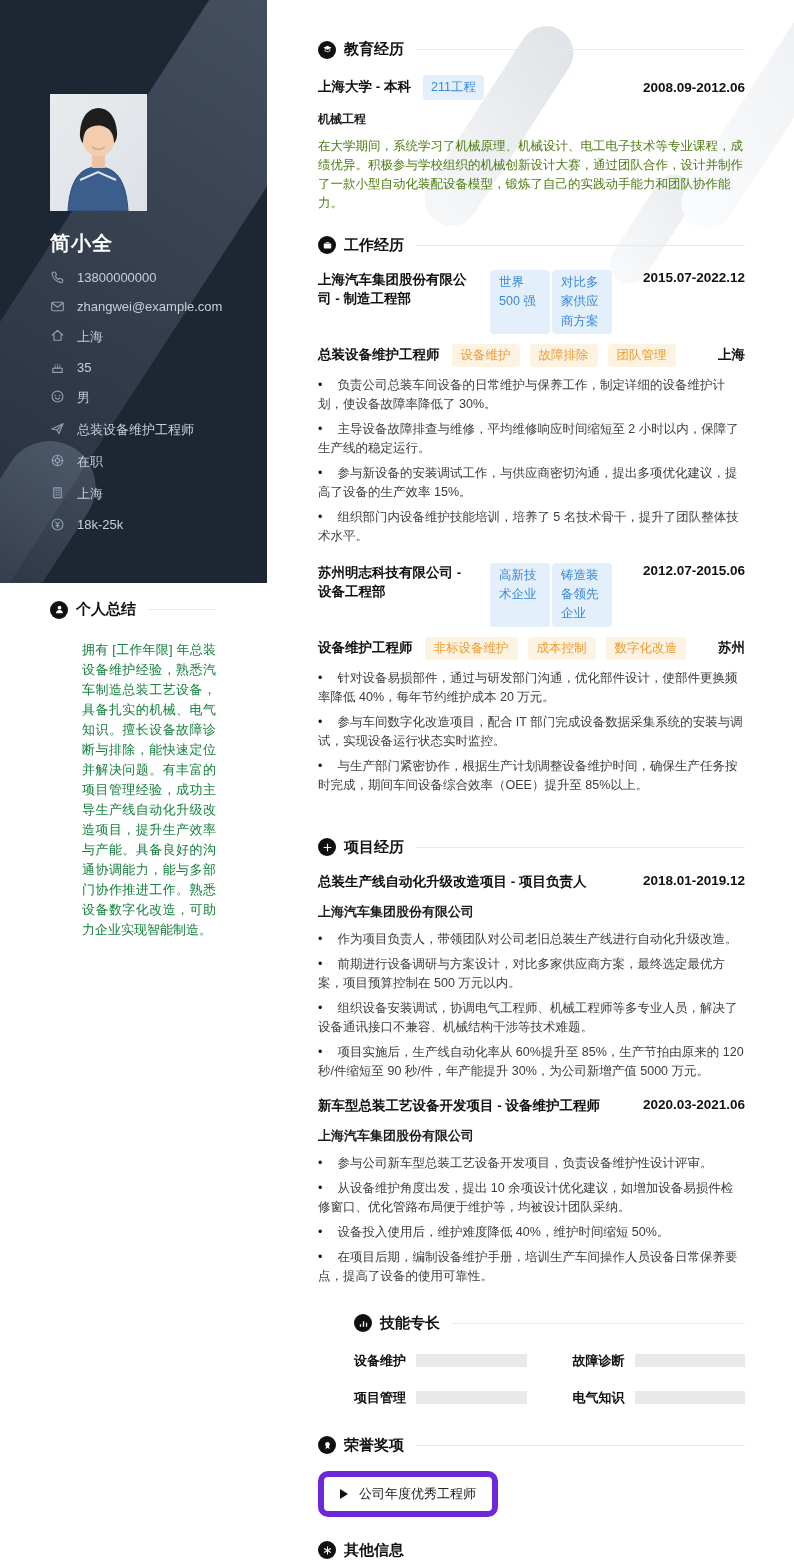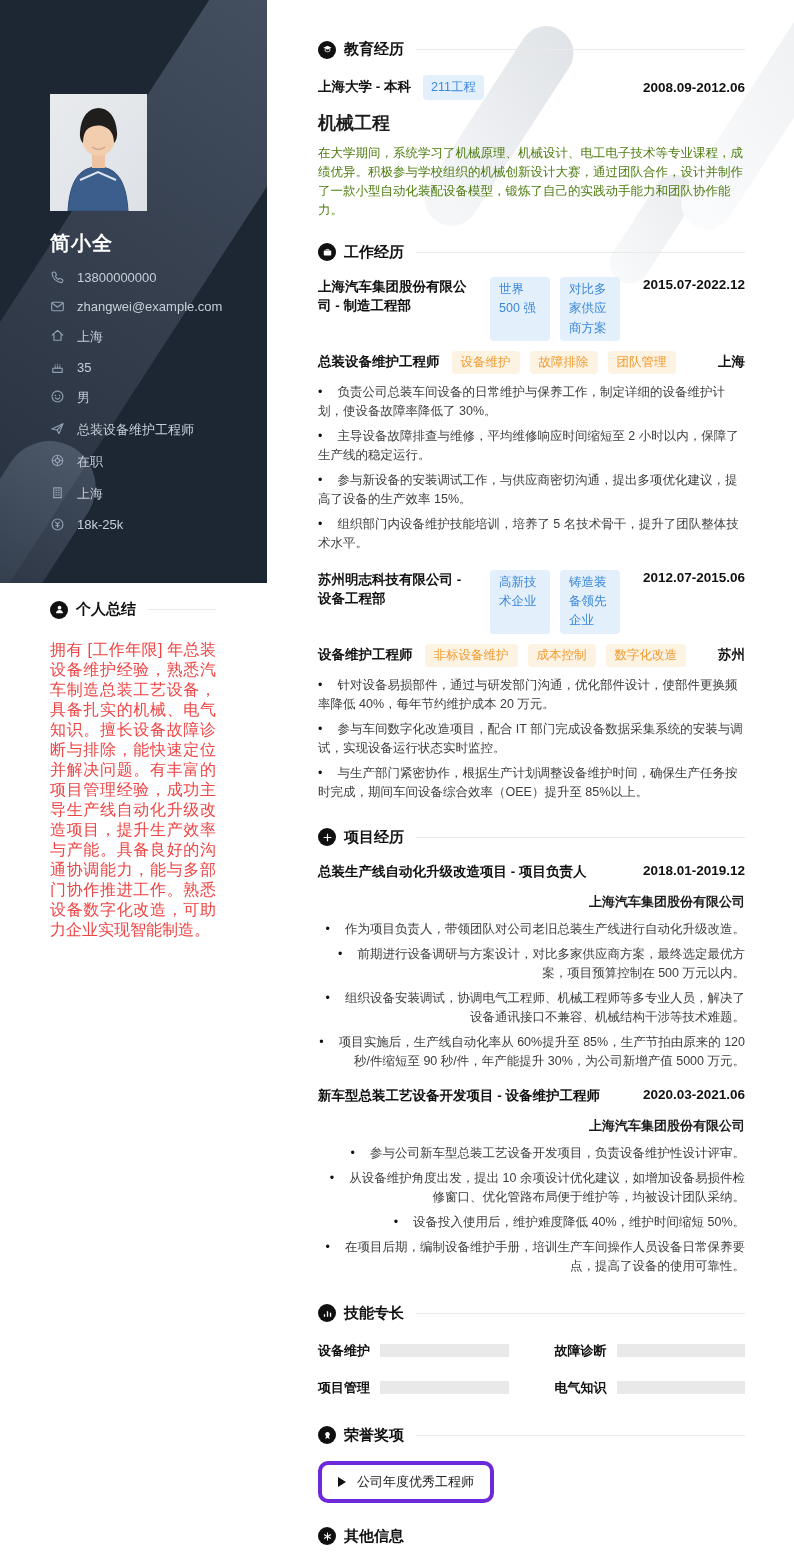--- a/index.html
+++ b/index.html
@@ -30,77 +30,77 @@
            background:#e7e9ec; overflow:hidden; }
   .name { position:absolute; left:50px; top:230px; font-size:20px; font-weight:bold;
           color:#ffffff; letter-spacing:1px; }
   .contact { position:absolute; left:50px; top:270px; }
   .c-item { display:flex; align-items:flex-start; margin-bottom:14px; font-size:13px; color:#c7ced9; }
   .c-item .ico { width:15px; height:15px; margin-right:12px; flex:none; display:block; }
   .c-item .ico svg { display:block; width:15px; height:15px; stroke:#93a0b2; fill:none;
                      stroke-width:1.2; stroke-linecap:round; stroke-linejoin:round; }
   
   .summary { position:absolute; left:50px; top:600px; width:166px; z-index:1; }
-  .summary-text { margin-top:21px; font-size:16px; line-height:20px; color:#ef4444;
-                  text-align:justify; }
+  .summary-text { margin-top:21px; font-size:13px; line-height:20px; color:#15803d;
+                  text-align:justify;margin-left:32px; }
   
   .sec-head { display:flex; align-items:center; }
   .sec-ico { width:18px; height:18px; border-radius:50%; background:#101010; flex:none;
              display:flex; align-items:center; justify-content:center; margin-right:8px; }
   .sec-ico svg { display:block; width:11px; height:11px; }
   .sec-title { font-size:15px; font-weight:bold; color:#111; white-space:nowrap; }
   .sec-line { flex:1; height:1px; background:#e9e9e9; margin-left:12px; }
   
   .main { position:absolute; left:318px; top:0; width:427px; z-index:1; }
   .row { display:flex; align-items:flex-start; }
   .bold-sm { font-size:13.5px; font-weight:bold; color:#111; }
   .date { margin-left:auto; font-size:13.5px; font-weight:bold; color:#111; white-space:nowrap; }
   .tag-blue { background:#e3f0fc; color:#3b87d8; font-size:12.5px; padding:3px 8px;
               border-radius:4px; line-height:1.5; }
-  .ctags { display:flex; gap:10px; margin-left:12px; }
+  .ctags { display:flex; gap:2px; margin-left:12px; }
   .ctag { background:#e3f0fc; color:#3b87d8; font-size:12.5px; padding:3px 9px;
           border-radius:4px; line-height:1.55; max-width:60px; }
   .rtags { display:flex; gap:10px; margin-left:12px; }
   .rtag { background:#fdf3e3; color:#f09a2f; font-size:12.5px; padding:2px 9px;
           border-radius:4px; line-height:1.5; white-space:nowrap; }
   .body-txt { font-size:12.5px; line-height:19px; color:#4d7c0f; }
   .bullet { font-size:12.5px; line-height:19px; color:#3c3c3c; margin-bottom:6px; }
   .bullet .dot { margin-right:15px; color:#111; }
   
   #sec-edu { margin-top:40px; }
   .edu-row { margin-top:16px; align-items:center; }
   .edu-school { font-size:13.5px; font-weight:bold; color:#111; }
   .edu-tag { margin-left:12px; }
-  .edu-major { margin-top:11px; font-size:18px; font-weight:bold; color:#1c1c1c; }
+  .edu-major { margin-top:11px; font-size:12px; font-weight:bold; color:#1c1c1c; }
   .edu-desc { margin-top:9px; }
   
   #sec-work { margin-top:23px; }
   .job { margin-top:15px; }
   .job2 { margin-top:17px; }
   .company { font-size:13.5px; font-weight:bold; color:#111; width:160px; line-height:19px; }
   .role-row { margin-top:10px; align-items:center; }
   .loc { margin-left:auto; font-size:13.5px; font-weight:bold; color:#111; }
   .bullets { margin-top:9px; }
   
-  #sec-proj { margin-top:26px;text-align:right; }
+  #sec-proj { margin-top:43px; }
   .proj { margin-top:16px; }
   .proj-title { font-size:13.5px; font-weight:bold; color:#111; }
   .proj-company { margin-top:12px; font-size:13px; font-weight:bold; color:#1c1c1c; }
   
-  #sec-skill { margin-top:28px; }
+  #sec-skill { margin-top:28px;margin-left:36px; }
   .skill-grid { margin-top:19px; display:grid; grid-template-columns:1fr 1fr;
                 column-gap:46px; row-gap:19px; }
   .skill { display:flex; align-items:center; }
   .skill-label { font-size:13px; font-weight:bold; color:#111; margin-right:10px; flex:none; }
   .skill-track { flex:1; height:13px; background:#e9e9e9; overflow:hidden; }
   .skill-fill { height:100%; background:#0c0c0c; transform:skewX(-25deg); transform-origin:0 0; }
   
   #sec-award { margin-top:29px; }
   .award-pill { margin-top:16px; display:inline-flex; align-items:center;
-                border:4px solid #6d28d9; border-radius:10px; padding:8px 16px; gap:11px;
+                border:6px solid #6d28d9; border-radius:10px; padding:8px 16px; gap:11px;
                 background:#fff; }
   .award-arrow { width:0; height:0; border-left:8px solid #111;
                  border-top:5px solid transparent; border-bottom:5px solid transparent; }
   .award-text { font-size:13px; color:#222; }
   
   #sec-other { margin-top:24px; }
 </style>
 </head>
 <body>
 

